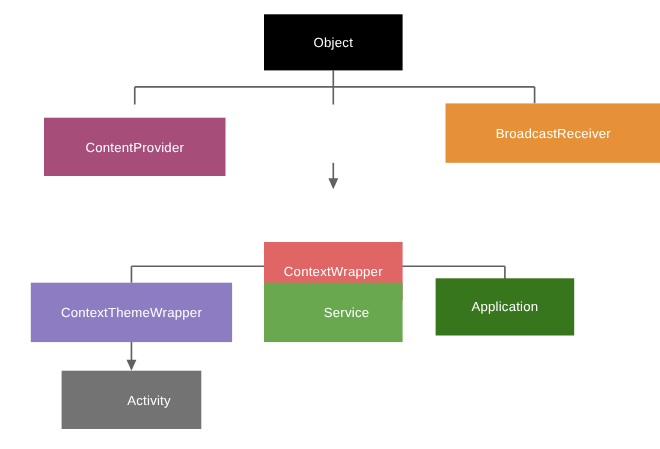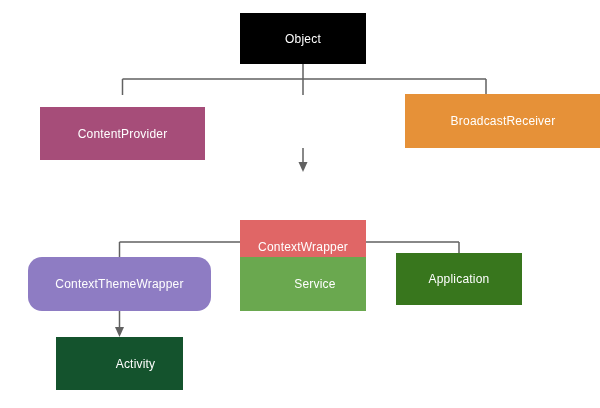--- a/index.html
+++ b/index.html
@@ -76,21 +76,21 @@
 
   <div class="node n-object" style="background: rgb(0, 0, 0); color: rgb(255, 255, 255);">Object</div>
 
   <div class="node n-content-provider" style="background: rgb(166, 77, 121); color: rgb(255, 255, 255);">ContentProvider</div>
 
 
   <div class="node n-broadcast-receiver" style="background: rgb(230, 145, 56); color: rgb(255, 255, 255);">BroadcastReceiver</div>
 
   <div class="node n-context-wrapper" style="background: rgb(224, 102, 102); color: rgb(255, 255, 255);">ContextWrapper</div>
 
-  <div class="node n-context-theme-wrapper" style="background: rgb(142, 124, 195); color: rgb(255, 255, 255); border-radius: 14px;">ContextThemeWrapper</div>
+  <div class="node n-context-theme-wrapper" style="background: rgb(142, 124, 195); color: rgb(255, 255, 255);">ContextThemeWrapper</div>
 
   <div class="node n-service" style="background: rgb(106, 168, 79); color: rgb(255, 255, 255); padding-left: 24px;">Service</div>
 
   <div class="node n-application" style="background: rgb(56, 118, 29); color: rgb(255, 255, 255);">Application</div>
 
-  <div class="node n-activity" style="background: #14532d; color: rgb(255, 255, 255); padding-left: 32px;">Activity</div>
+  <div class="node n-activity" style="background: #737373; color: rgb(255, 255, 255); padding-left: 32px;">Activity</div>
 
 </div>
 
 </body></html>

